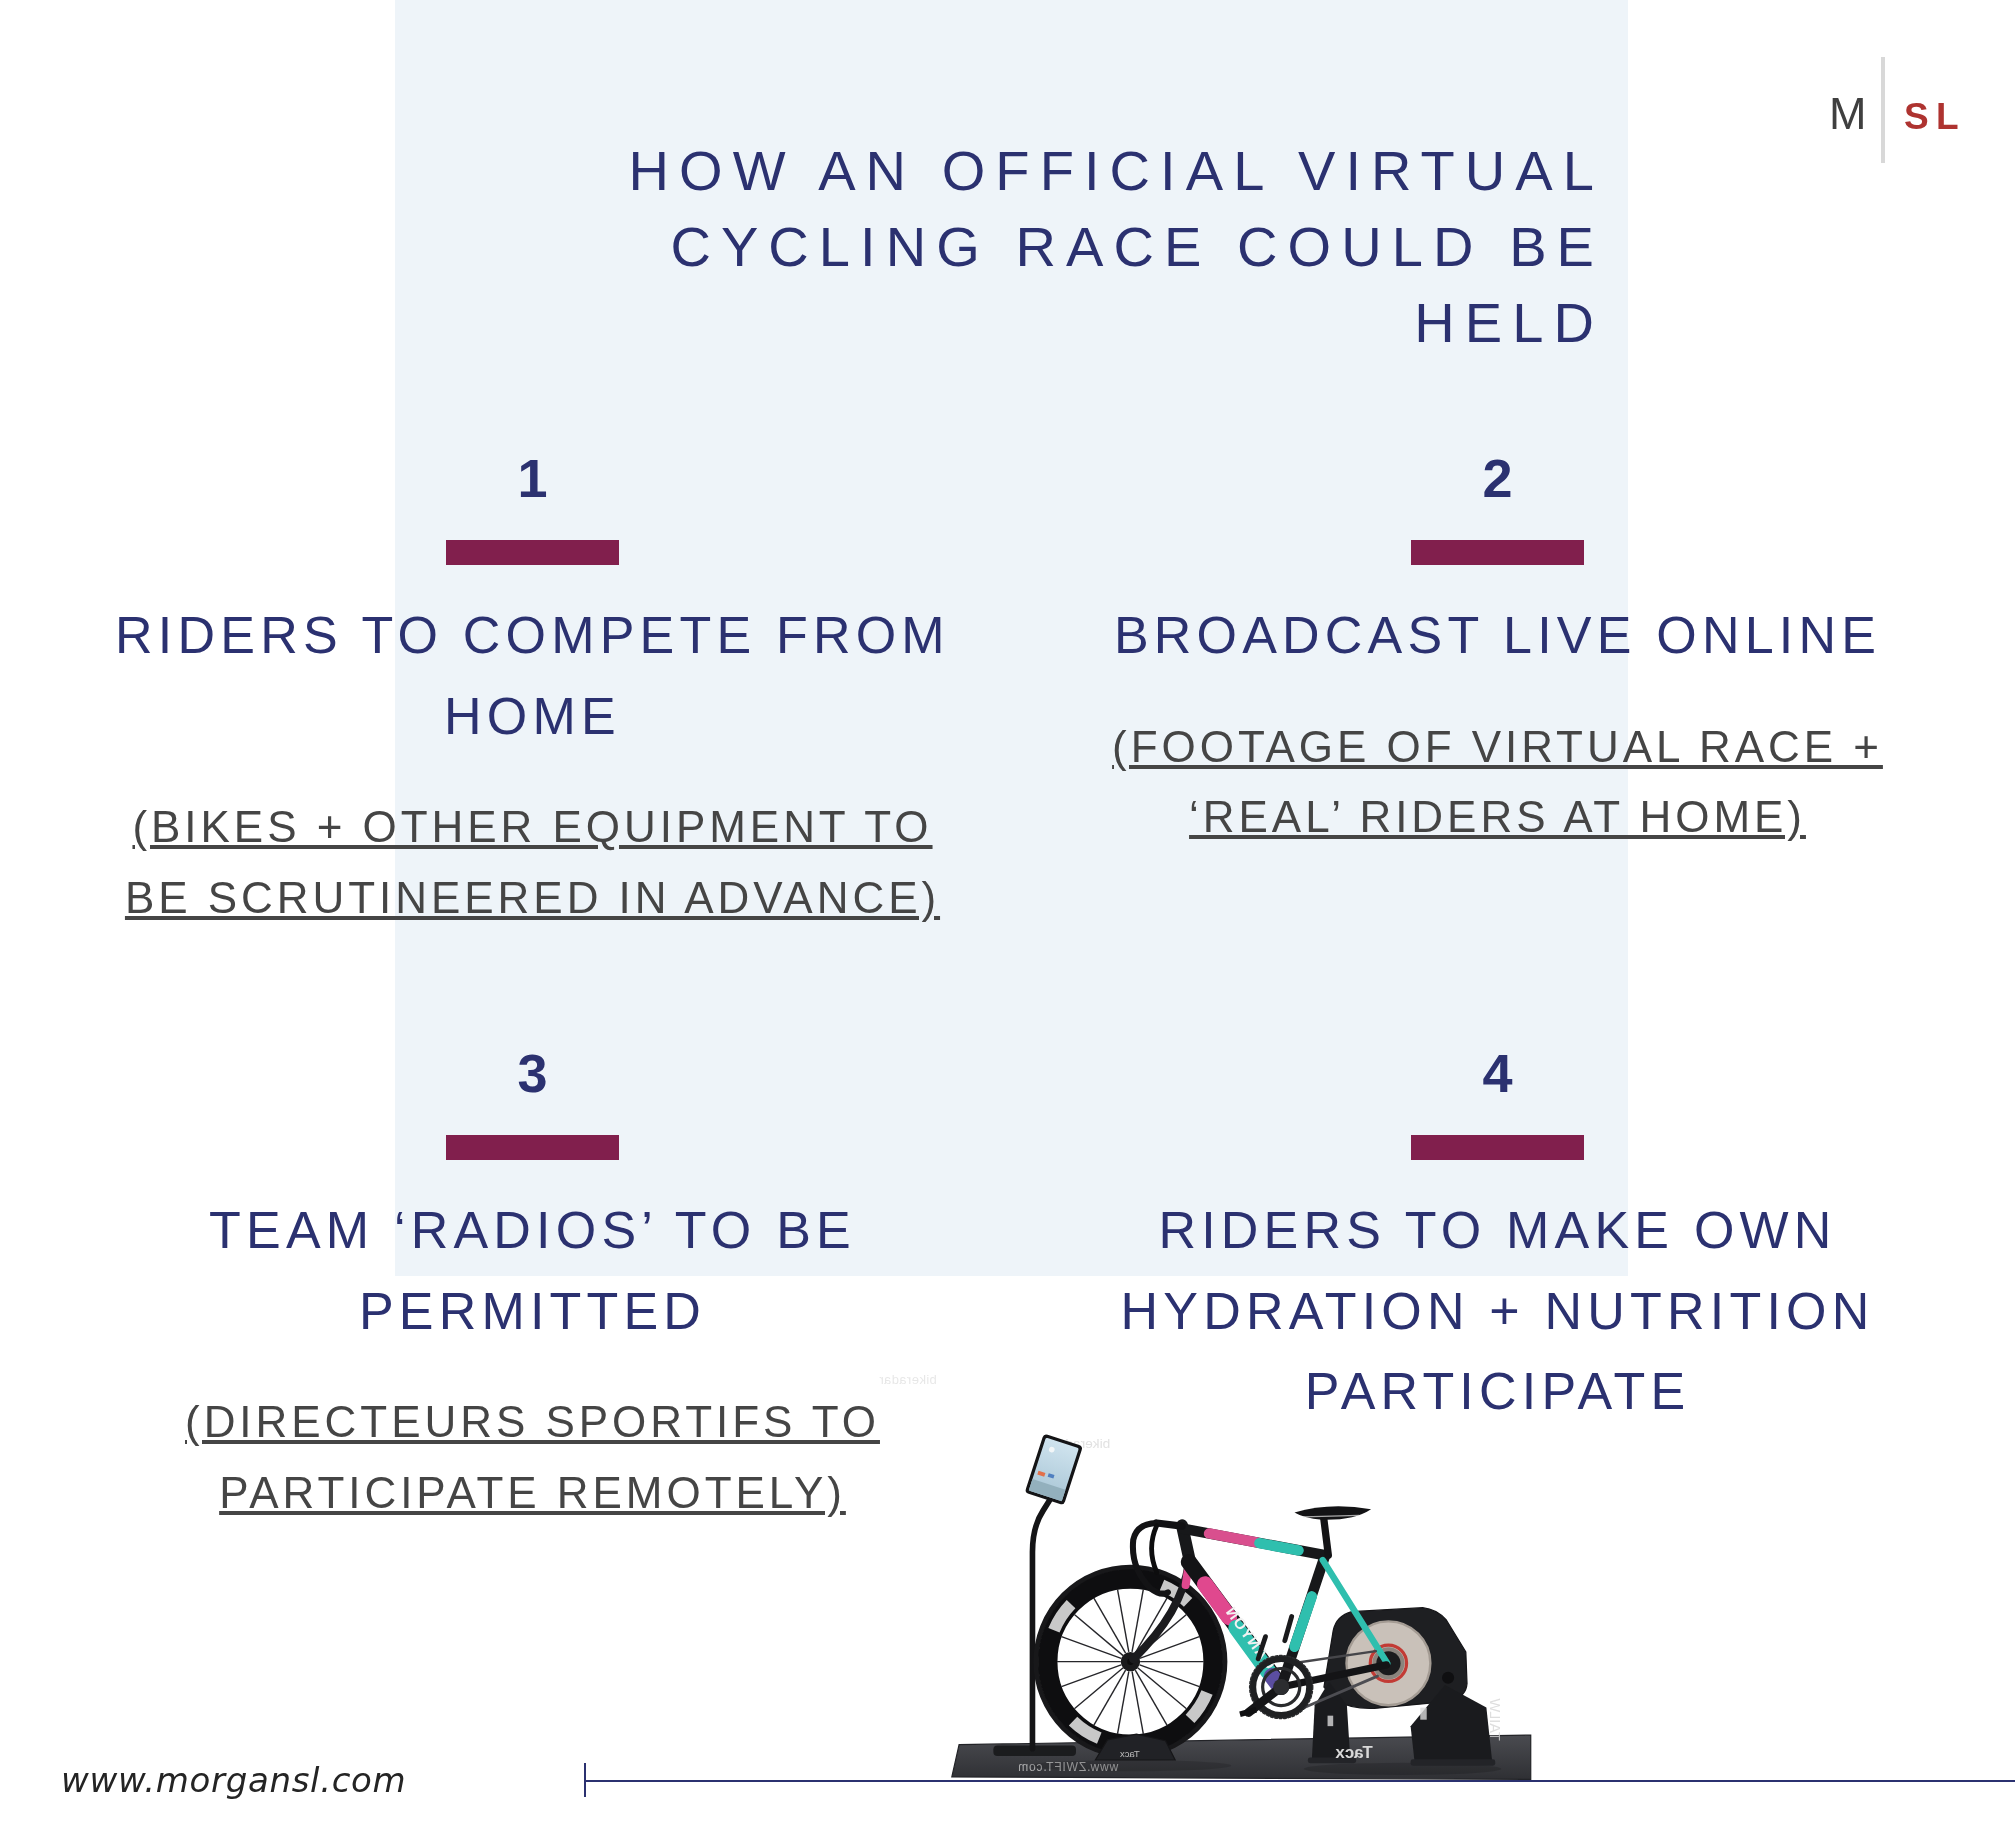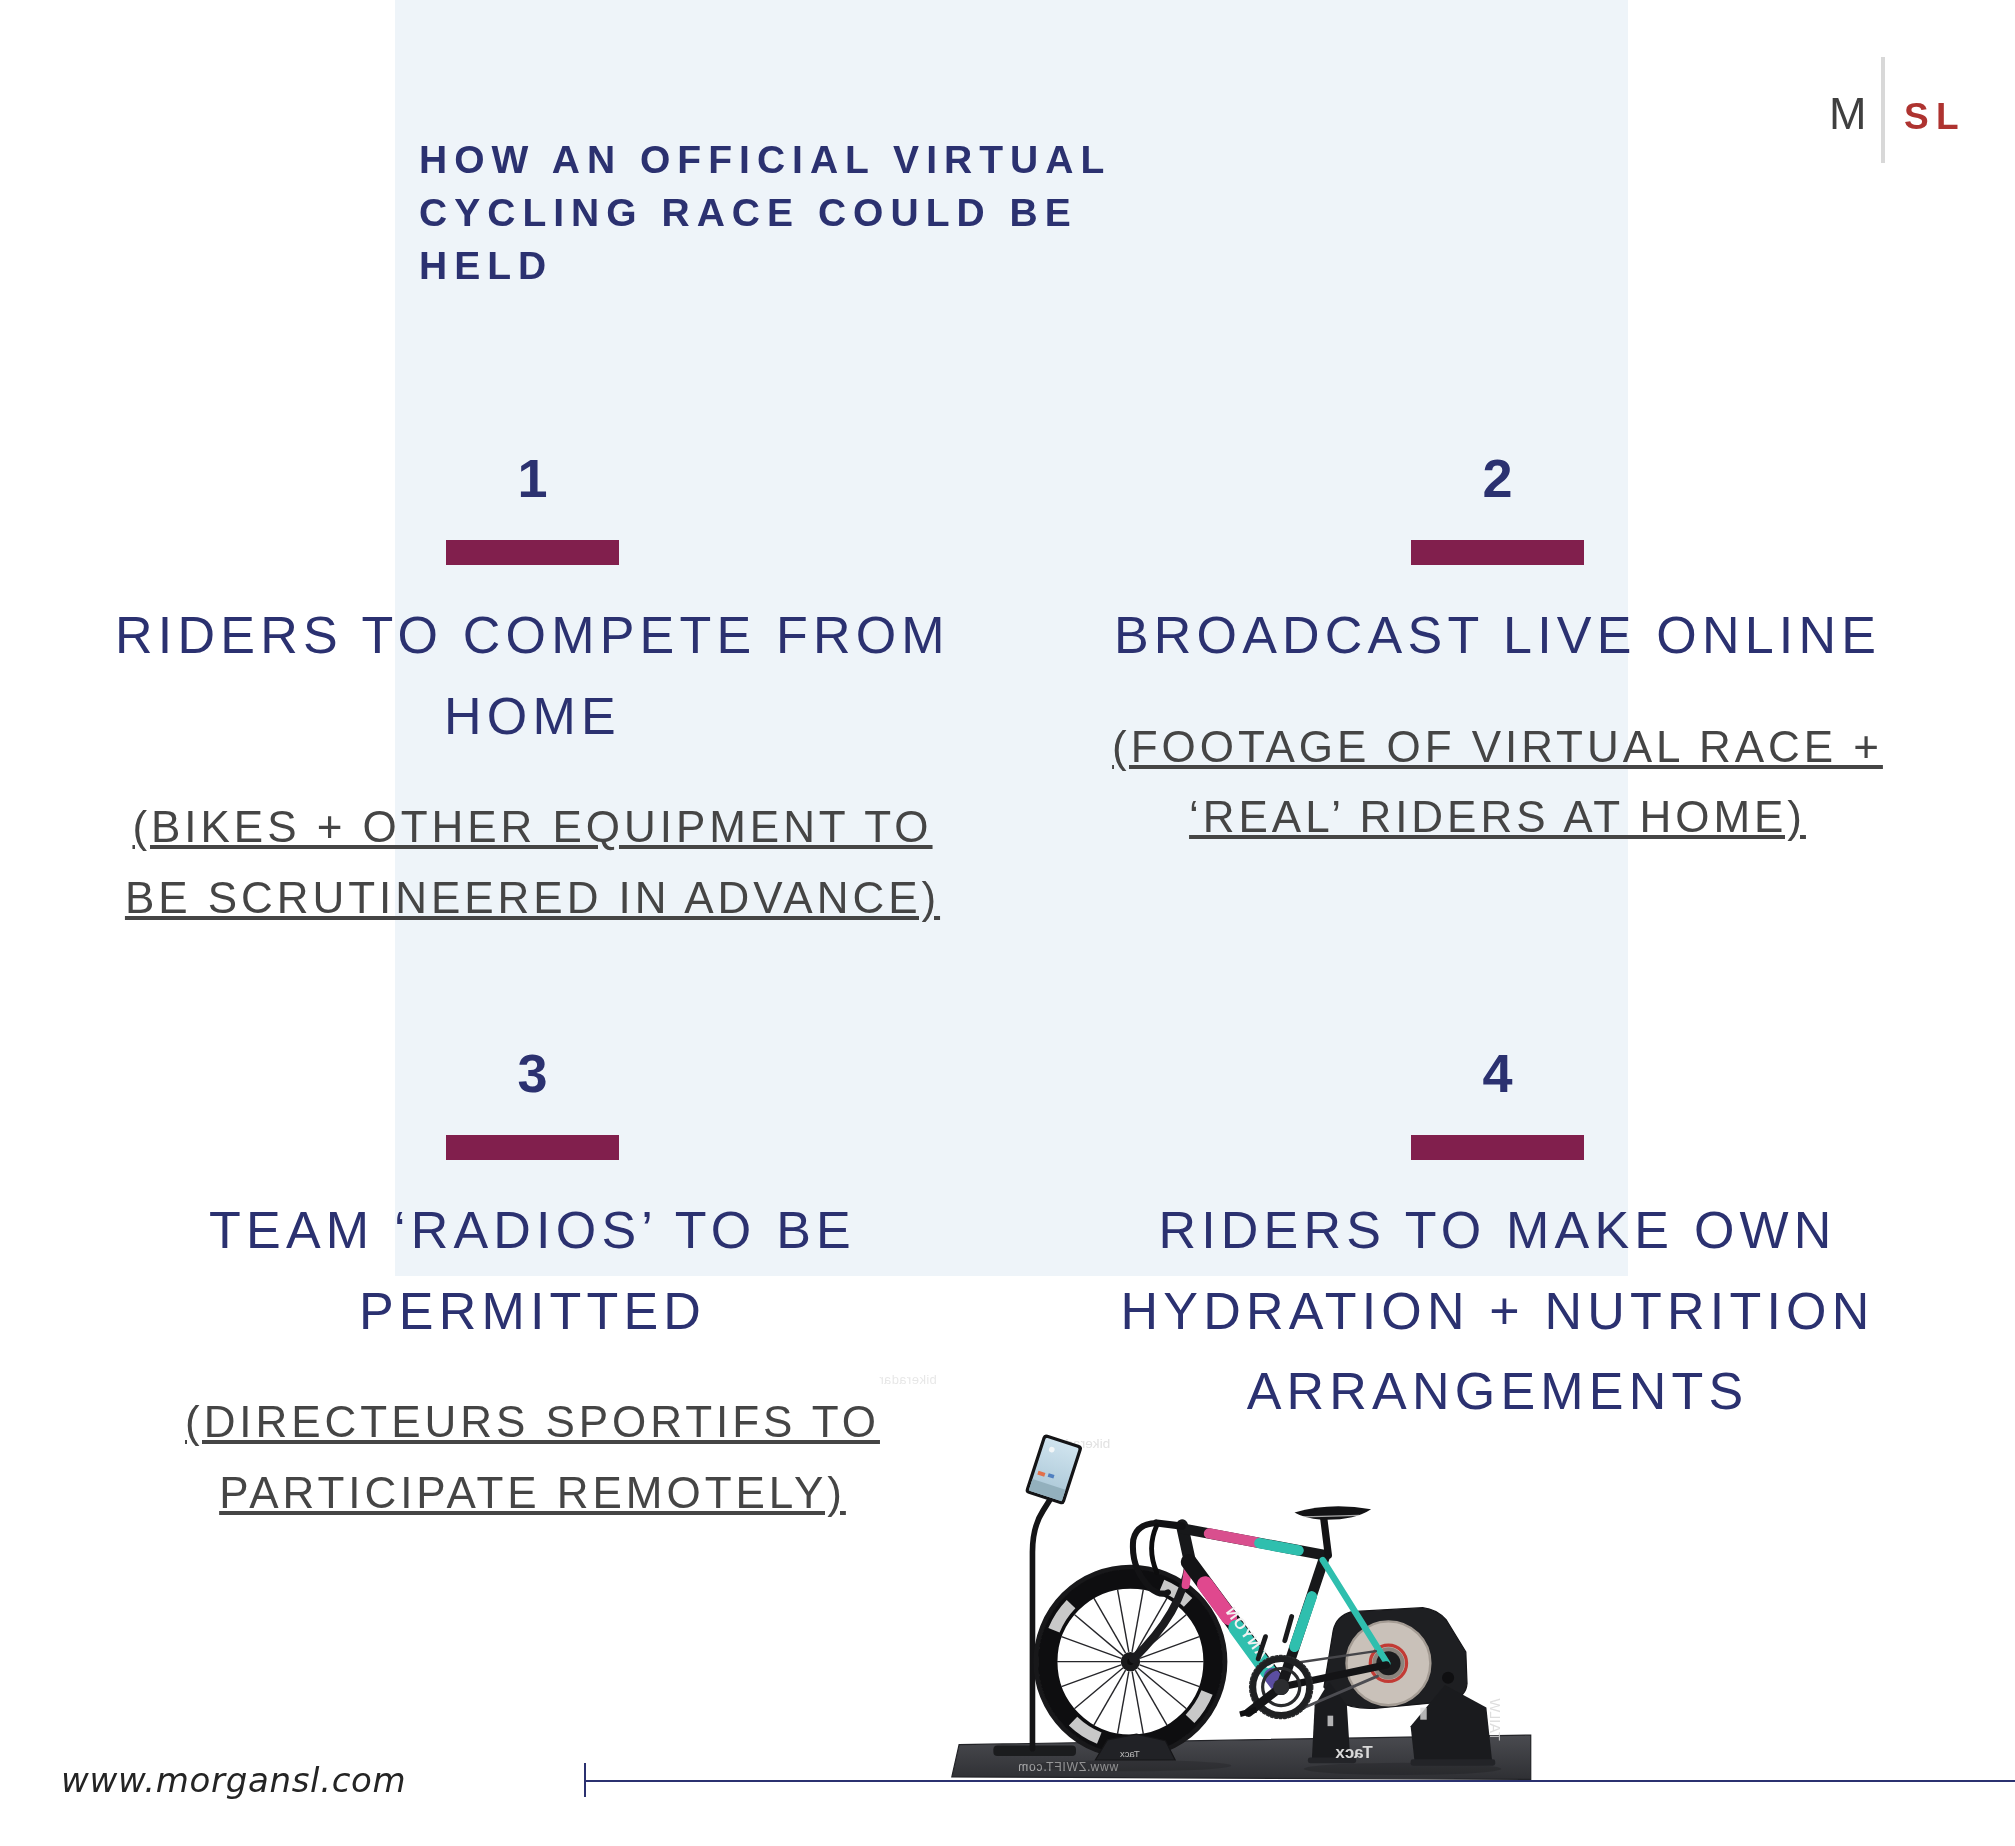--- a/index.html
+++ b/index.html
@@ -1,21 +1,21 @@
 <!DOCTYPE html>
 <html style="font-size:6.4px"><head>
 <meta charset="utf-8">
 <style>
   html,body{margin:0;padding:0;background:#ffffff;}
   #canvas{position:relative;width:2015px;height:1847px;background:#ffffff;overflow:hidden;
           font-family:"Liberation Sans",sans-serif;}
   .band{position:absolute;left:395px;top:0;width:1233px;height:1276px;background:#eef4f9;}
 
-  .title{position:absolute;left:419px;top:133px;width:1185px;text-align:left;
-         color:#2b3170;font-size:39px;font-weight:700;letter-spacing:0.18em;line-height:1.36;}
+  .title{position:absolute;left:419px;top:133px;width:1185px;text-align:right;
+         color:#2b3170;font-size:56px;font-weight:400;letter-spacing:0.18em;line-height:1.36;}
   .title div{white-space:nowrap;}
 
   .logo-m{position:absolute;left:1829px;top:88px;font-size:45px;font-weight:400;color:#3f3f3f;letter-spacing:0.02em;}
   .logo-divider{position:absolute;left:1881px;top:57px;width:3.6px;height:106px;background:#d8d8d8;}
   .logo-sl{position:absolute;left:1904px;top:96px;font-size:37px;font-weight:700;color:#ae3330;letter-spacing:0.2em;}
 
   .section{position:absolute;width:911px;text-align:center;}
   #s1{left:77px;top:451px;}
   #s2{left:1042px;top:451px;}
   #s3{left:77px;top:1046px;}
@@ -93,21 +93,21 @@
       <div class="nline">PARTICIPATE REMOTELY)</div>
     </div>
   </div>
 
   <div class="section" id="s4">
     <div class="sec-num">4</div>
     <div class="sec-bar"></div>
     <div class="sec-heading">
       <div class="hline">RIDERS TO MAKE OWN</div>
       <div class="hline">HYDRATION + NUTRITION</div>
-      <div class="hline">ARRANGEMENTS</div>
+      <div class="hline">PARTICIPATE</div>
     </div>
   </div>
 
   <div class="wm">bikeradar</div>
 
   <svg class="photo" viewBox="0 0 1600 940">
     <defs>
       <linearGradient id="matg" x1="0" y1="0" x2="0" y2="1">
         <stop offset="0" stop-color="#4a4b50"></stop>
           <stop offset="1" stop-color="#2f3034"></stop>

